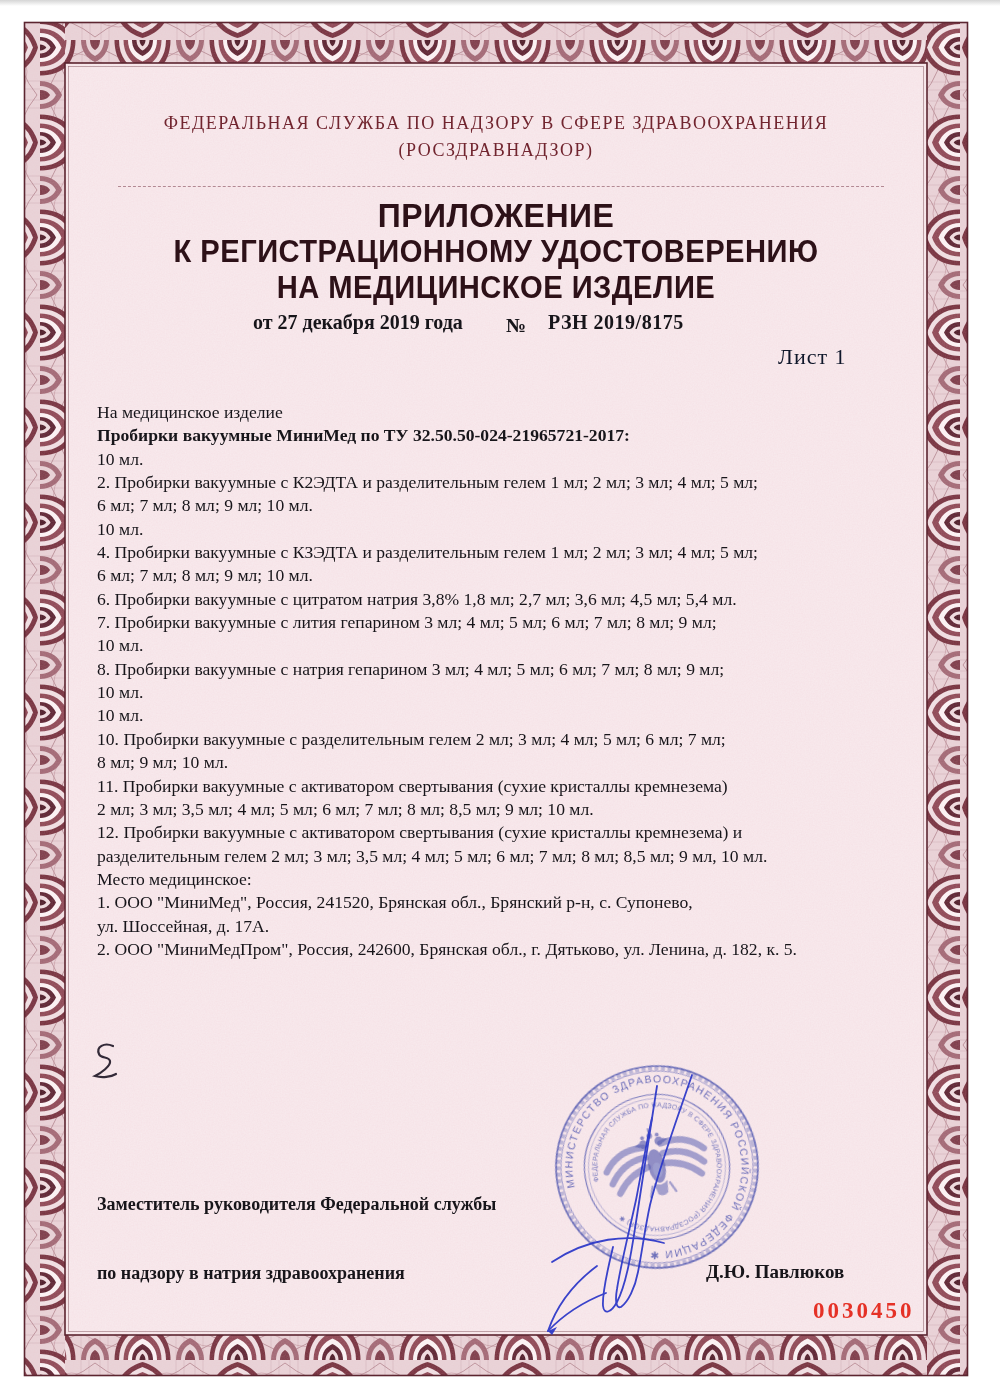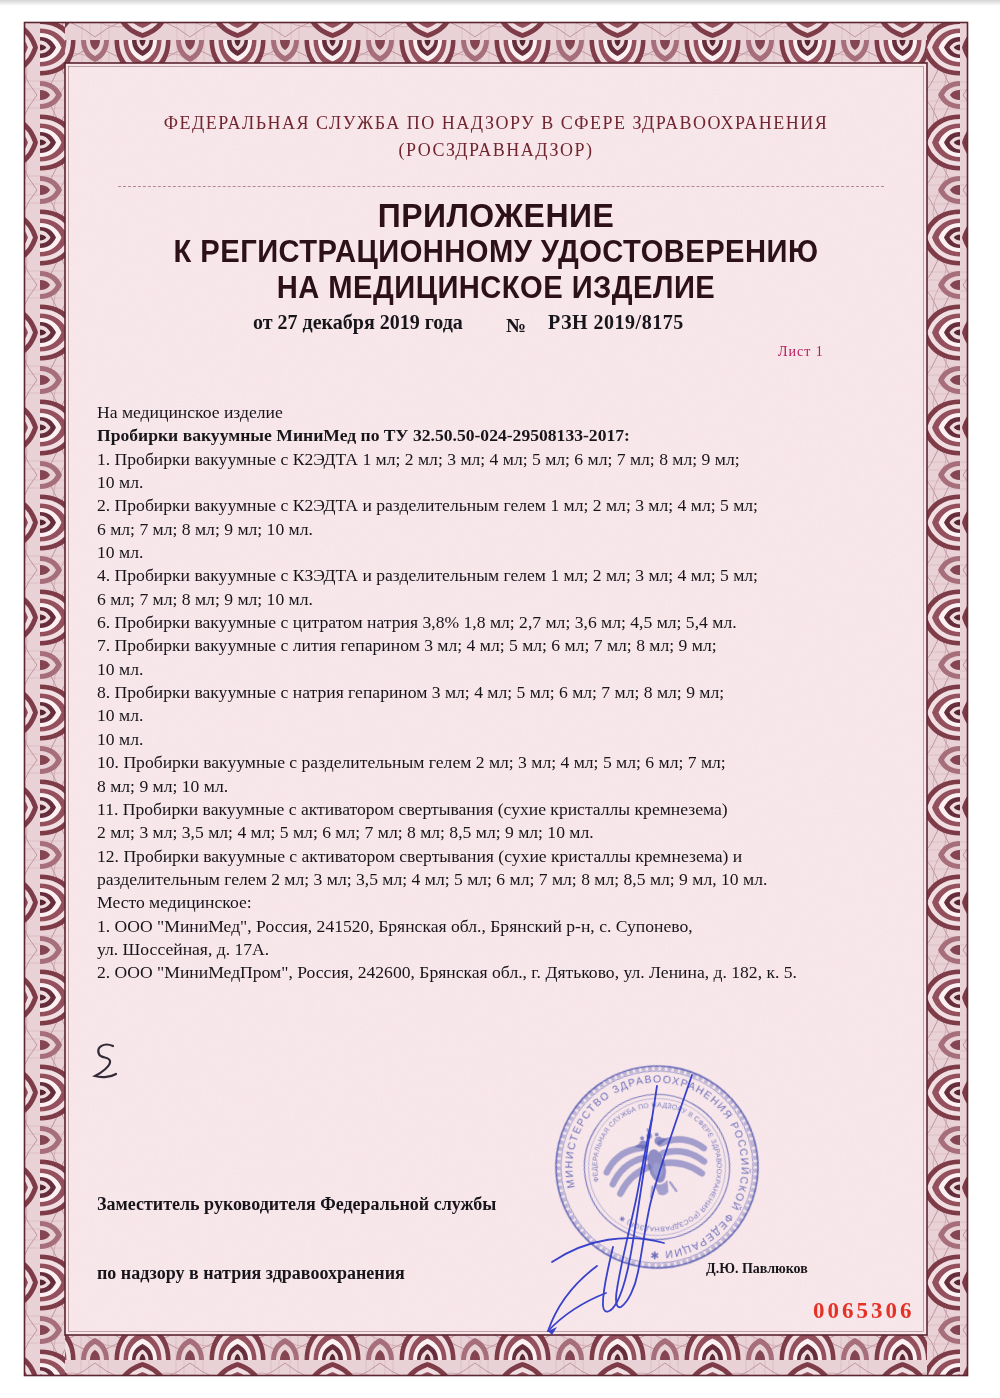--- a/index.html
+++ b/index.html
@@ -9,21 +9,21 @@
   .abs{position:absolute;white-space:nowrap;}
   .org{width:862px;left:65px;text-align:center;color:#71252f;font-size:18px;letter-spacing:1.5px;}
   .divider{position:absolute;left:118px;top:186px;width:766px;border-top:1px dashed #a3737e;opacity:.8;}
   .title{width:862px;left:65px;text-align:center;color:#2d1118;font-weight:bold;
          font-family:"Liberation Sans", sans-serif;transform:scaleX(.94);transform-origin:50% 50%;
          letter-spacing:.5px;}
   .t1{top:196px;font-size:34px;}
   .t2{top:234px;font-size:31px;}
   .t3{top:270px;font-size:31px;}
   .meta{font-size:20px;font-weight:bold;color:#17151a;}
-  .sheet{font-size:14px;color:#be185d;letter-spacing:1px;}
+  .sheet{font-size:22px;color:#0f172a;letter-spacing:1px;}
   .bodytext{position:absolute;left:97px;top:401px;width:830px;color:#17151a;
             font-size:17.6px;line-height:23.35px;}
   .bodytext div{white-space:nowrap;}
   .bodytext .b{font-weight:bold;}
   .sig{font-size:18px;font-weight:bold;color:#17151a;}
   .serial{font-size:23px;font-weight:bold;color:#e53126;letter-spacing:3px;
           font-family:"Liberation Serif", serif;}
   .scan-strip{position:absolute;left:0;top:0;width:1000px;height:6px;
               background:linear-gradient(#c3c3c3,rgba(255,255,255,0));opacity:.7;}
 </style>
@@ -104,22 +104,21 @@
   <div class="abs title t2">К РЕГИСТРАЦИОННОМУ УДОСТОВЕРЕНИЮ</div>
   <div class="abs title t3">НА МЕДИЦИНСКОЕ ИЗДЕЛИЕ</div>
 
   <div class="abs meta" style="left:253px;top:311px;">от  27 декабря 2019 года</div>
   <div class="abs meta" style="left:506px;top:314px;">№</div>
   <div class="abs meta" style="left:548px;top:311px;letter-spacing:.5px;">РЗН 2019/8175</div>
   <div class="abs sheet" style="left:778px;top:344px;">Лист  1</div>
 
   <div class="bodytext">
     <div>На медицинское изделие</div>
-    <div class="b">Пробирки вакуумные МиниМед по ТУ 32.50.50-024-29508133-2017:</div>
-    <div>1. Пробирки вакуумные с К2ЭДТА 1 мл; 2 мл; 3 мл; 4 мл; 5 мл; 6 мл; 7 мл; 8 мл; 9 мл;</div>
+    <div class="b">Пробирки вакуумные МиниМед по ТУ 32.50.50-024-21965721-2017:</div>
     <div>10 мл.</div>
     <div>2. Пробирки вакуумные с К2ЭДТА и разделительным гелем 1 мл; 2 мл; 3 мл; 4 мл; 5 мл;</div>
     <div>6 мл; 7 мл; 8 мл; 9 мл; 10 мл.</div>
     <div>10 мл.</div>
     <div>4. Пробирки вакуумные с КЗЭДТА и разделительным гелем 1 мл; 2 мл; 3 мл; 4 мл; 5 мл;</div>
     <div>6 мл; 7 мл; 8 мл; 9 мл; 10 мл.</div>
     <div>6. Пробирки вакуумные с цитратом натрия 3,8% 1,8 мл; 2,7 мл; 3,6 мл; 4,5 мл; 5,4 мл.</div>
     <div>7. Пробирки вакуумные с лития гепарином 3 мл; 4 мл; 5 мл; 6 мл; 7 мл; 8 мл; 9 мл;</div>
     <div>10 мл.</div>
     <div>8. Пробирки вакуумные с натрия гепарином 3 мл; 4 мл; 5 мл; 6 мл; 7 мл; 8 мл; 9 мл;</div>
@@ -132,22 +131,22 @@
     <div>12. Пробирки вакуумные с активатором свертывания (сухие кристаллы кремнезема) и</div>
     <div>разделительным гелем 2 мл; 3 мл; 3,5 мл; 4 мл; 5 мл; 6 мл; 7 мл; 8 мл; 8,5 мл; 9 мл, 10 мл.</div>
     <div>Место медицинское:</div>
     <div>1. ООО "МиниМед", Россия, 241520, Брянская обл., Брянский р-н, с. Супонево,</div>
     <div>ул. Шоссейная, д. 17А.</div>
     <div>2. ООО "МиниМедПром", Россия, 242600, Брянская обл., г. Дятьково, ул. Ленина, д. 182, к. 5.</div>
   </div>
 
   <div class="abs sig" style="left:97px;top:1194px;">Заместитель руководителя Федеральной службы</div>
   <div class="abs sig" style="left:97px;top:1263px;">по надзору в натрия здравоохранения</div>
-  <div class="abs sig" style="left:706px;top:1261px;font-size:14px;">Д.Ю. Павлюков</div>
-  <div class="abs serial" style="left:813px;top:1298px;">0065306</div>
+  <div class="abs sig" style="left:706px;top:1261px;font-size:19px;">Д.Ю. Павлюков</div>
+  <div class="abs serial" style="left:813px;top:1298px;">0030450</div>
 
   <svg class="layer" width="1000" height="1398" viewBox="0 0 1000 1398" aria-hidden="true">
     <defs>
       <filter id="ink">
           <feGaussianBlur stdDeviation="0.45"></feGaussianBlur>
         </filter>
       <path id="cOut" d="M -84.5,0 A 84.5,84.5 0 1 1 84.5,0 A 84.5,84.5 0 1 1 -84.5,0"></path>
       <path id="cIn" d="M -60,0 A 60,60 0 1 1 60,0 A 60,60 0 1 1 -60,0"></path>
     </defs>
 

